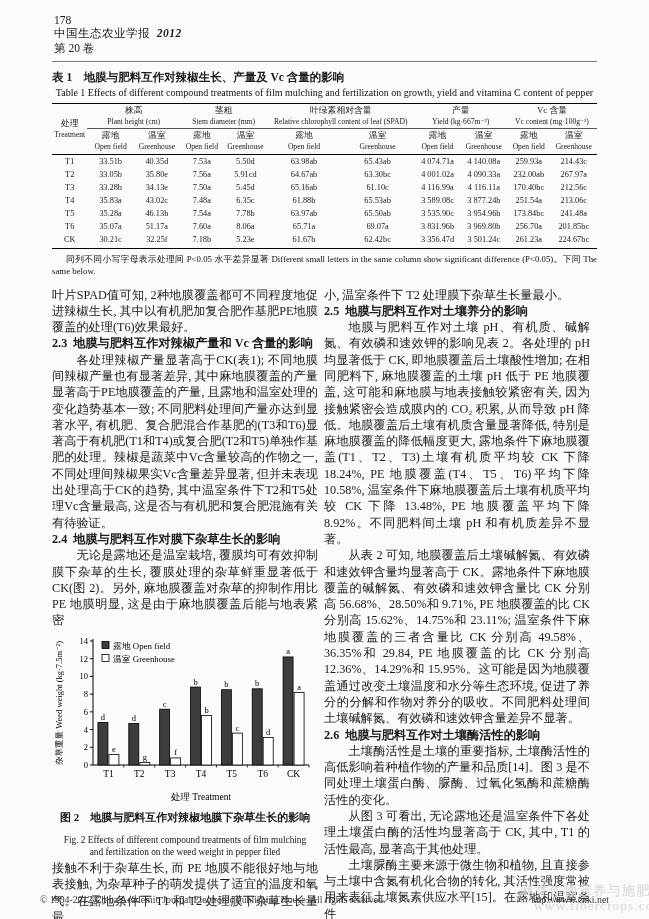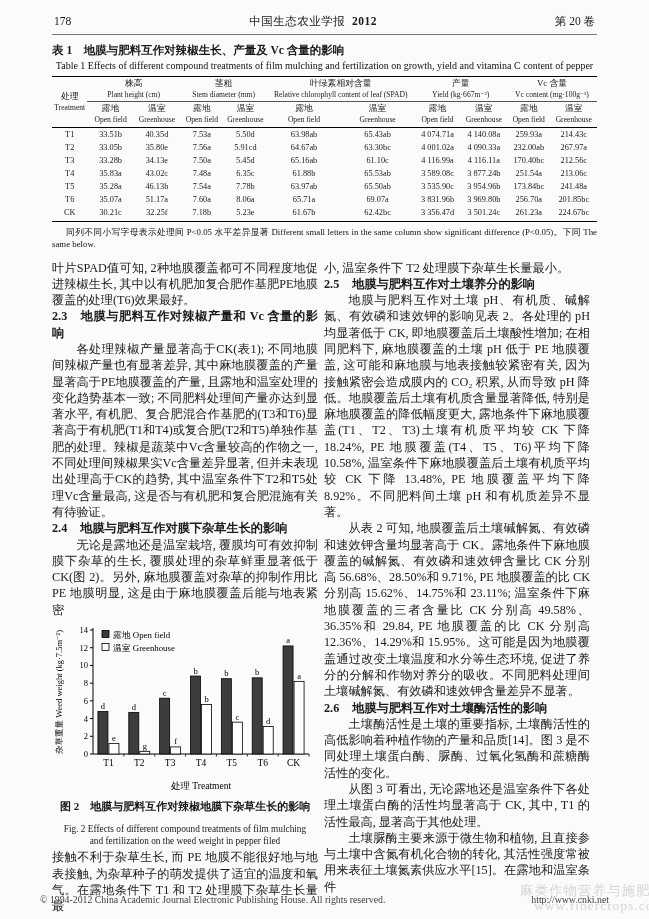--- a/index.html
+++ b/index.html
@@ -4,23 +4,23 @@
 <style>
   html,body{margin:0;padding:0;background:#e8e8e8;}
   .page{
     position:relative; width:649px; height:919px; margin:0 auto;
     background:#fbfbf9; overflow:hidden; box-sizing:border-box;
     padding:12px 52px 0 52px;
     font-family:"Liberation Serif","DejaVu Serif",serif; color:#1a1a1a;
   }
   
   .phead{display:flex; justify-content:space-between; align-items:baseline;
-    font-size:11.5px; padding:2px 2px 5px 2px; border-bottom:1.2px solid #777;}
+    font-size:11.5px; padding:2px 2px 5px 2px; border-bottom:1.2px solid #777;flex-direction:column;}
   .phead .jt{letter-spacing:.5px;}
-  .phead b{font-weight:bold;}
+  .phead b{font-weight:bold;font-style:italic;}
   
   .cap-zh{margin-top:8px; text-align:left; font-weight:bold; font-size:11.5px;}
   .cap-en{margin-top:2px; text-align:center; font-size:10px; color:#111;}
   
   table.t1{width:100%; border-collapse:collapse; margin-top:5px;
     border-top:1.6px solid #000; font-size:8.5px; table-layout:fixed;}
   table.t1 th, table.t1 td{font-weight:normal; text-align:center; padding:1px 0; line-height:11px;}
   table.t1 th .zh{font-size:8.8px;}
   table.t1 th .en{font-size:7.6px; white-space:nowrap;}
   th.g{border-bottom:.8px solid #555; padding-bottom:2px;}
@@ -28,21 +28,21 @@
   tr.sub th{border-bottom:1px solid #000; padding-bottom:2px;}
   tbody td{font-size:8.3px; padding:1.4px 0;}
   tbody tr:last-child td{border-bottom:1.4px solid #000; padding-bottom:2.5px;}
   .footnote{margin:4px 0 0 0; font-size:8.8px; line-height:12.5px; text-indent:1.6em; text-align:justify; color:#111;}
   
   .cols{display:flex; gap:6px; margin-top:9px;}
   .col{width:266px; font-size:12.2px; line-height:16.3px; text-align:justify;}
   .col p{margin:0;}
   .col p.ind{text-indent:2em;}
   .col h3{margin:0; font-size:12.2px; line-height:16.3px; font-weight:bold;}
-  .col h3 .num{margin-right:13px;}
+  .col h3 .num{margin-right:6px;}
   
   figure{margin:4px 0 2px 0; text-align:center;}
   .fz{font-weight:bold; font-size:11px; line-height:14px; margin-top:3px;}
   .fe{font-size:9.3px; line-height:12px; margin-top:10px; padding:0 8px;}
   svg text{font-family:"Liberation Serif","DejaVu Serif",serif;}
   
   .pfoot{position:absolute; left:40px; right:40px; bottom:14px;
     display:flex; justify-content:space-between; font-size:9.8px; color:#3d3d3d;}
   .watermark{position:absolute; right:-16px; bottom:6px; text-align:right;
     color:#d7d6d2; font-size:13.5px; line-height:15px; letter-spacing:1px; z-index:2;}

